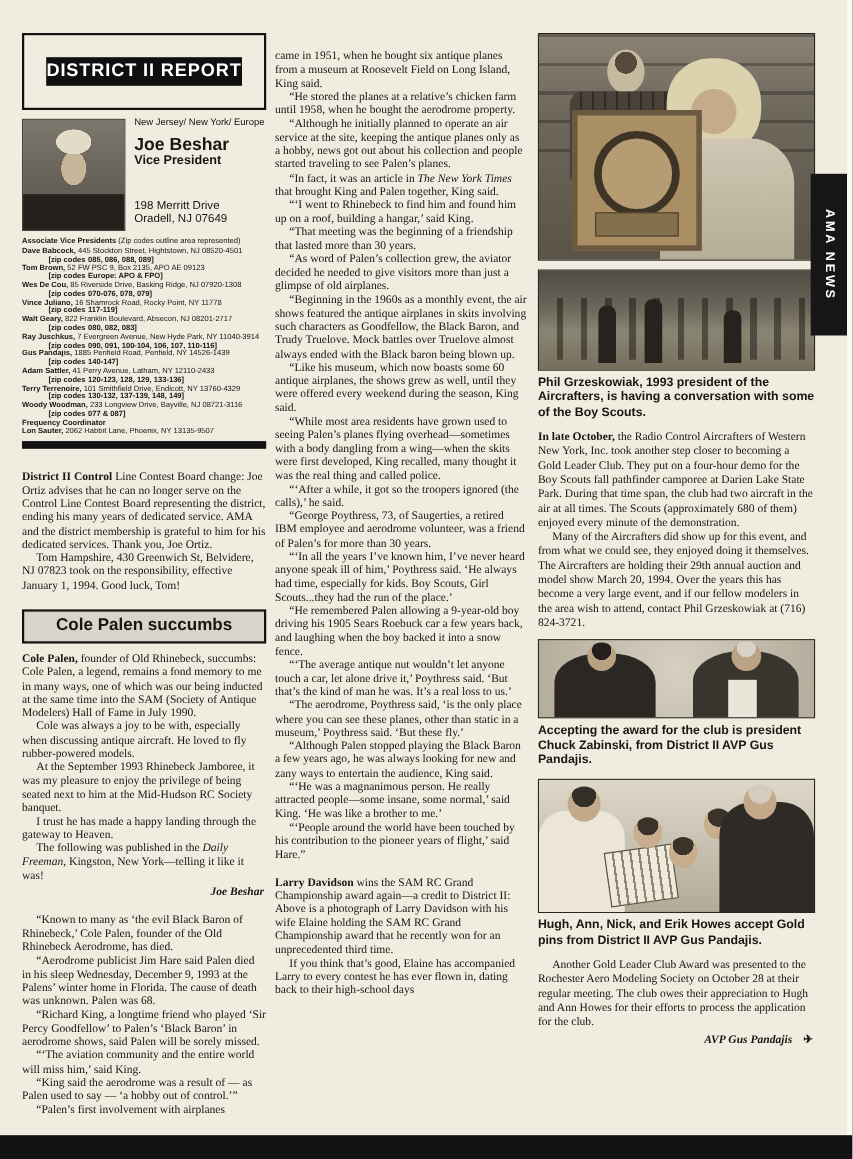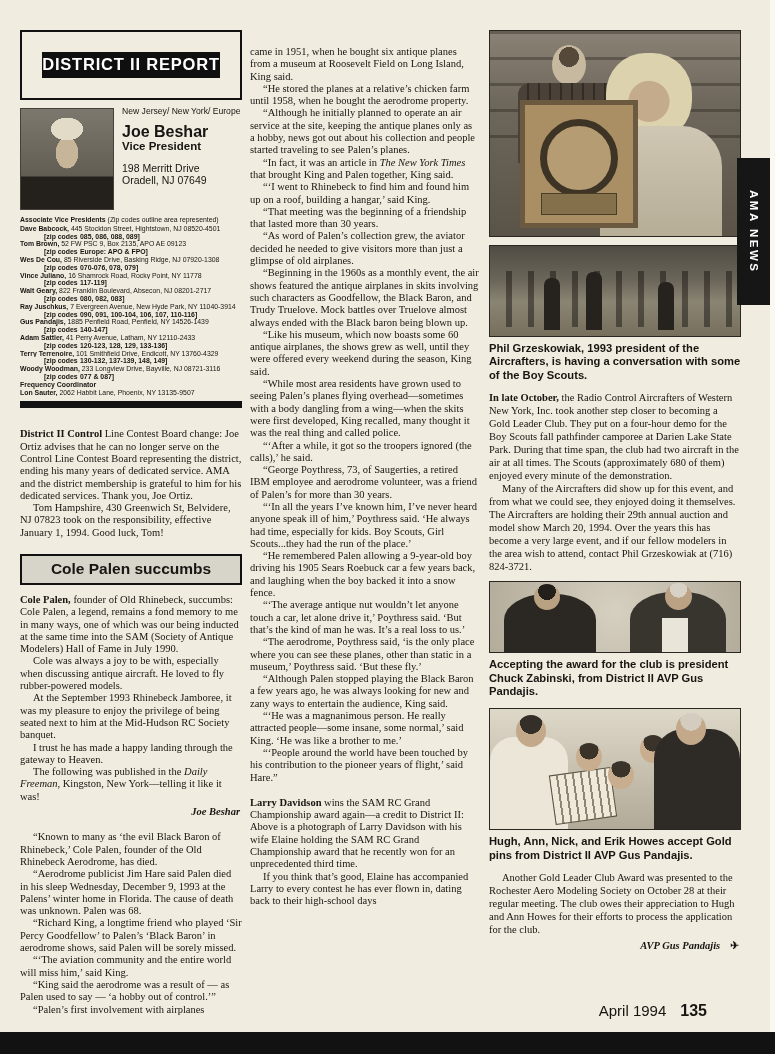--- a/index.html
+++ b/index.html
@@ -17,21 +17,21 @@
   .officer{position:relative;margin-top:6px;height:104px;}
   .portrait{position:absolute;left:0;top:2px;width:92px;height:100px;border:1px solid #45413a;
     background:
       radial-gradient(ellipse 27px 19px at 50% 20%, #e2dbc8 59%, rgba(0,0,0,0) 60%),
       radial-gradient(ellipse 19px 26px at 50% 44%, #c6b599 59%, rgba(0,0,0,0) 60%),
       linear-gradient(180deg, rgba(0,0,0,0) 67%, #24211c 68%),
       linear-gradient(180deg,#7d786d,#555047);}
   .officer-info{margin-left:102px;font-family:"Liberation Sans",sans-serif;}
   .region{font-size:8.6px;margin:2px 0 8px;}
   .officer-name{font-size:16px;font-weight:bold;line-height:16px;}
-  .officer-title{font-size:11.5px;font-weight:bold;margin-bottom:10px;}
+  .officer-title{font-size:11.5px;font-weight:bold;margin-bottom:29px;}
   .addr{font-size:10.5px;line-height:12px;}
   .avp-list{margin-top:6px;font-family:"Liberation Sans",sans-serif;font-size:6.9px;line-height:7.8px;}
   .avp-head{margin-bottom:1px;white-space:nowrap;}
   .avp-line{white-space:nowrap;overflow:hidden;}
   .zip-line{padding-left:24px;font-weight:bold;white-space:nowrap;}
   .zip-label{display:inline-block;width:36px;}
   .black-bar{height:7px;background:#121212;margin-top:5px;}
   
   .flow{margin-top:20px;}
   .para{margin:0;font-size:10.5px;line-height:12.3px;text-align:left;}
@@ -288,17 +288,14 @@
       </div>
     <p class="para byline">
       <i>AVP Gus Pandajis</i><span class="plane">✈</span>
     </p>
   </div>
 
   <div class="right-edge"></div>
   <div class="side-tab">
     <span>AMA NEWS</span>
   </div>
-  <div class="footer">
-    <span>April 1994</span><span class="pg">135</span>
-  </div>
   <div class="bottom-bar"></div>
 </div>
 
 </body></html>

